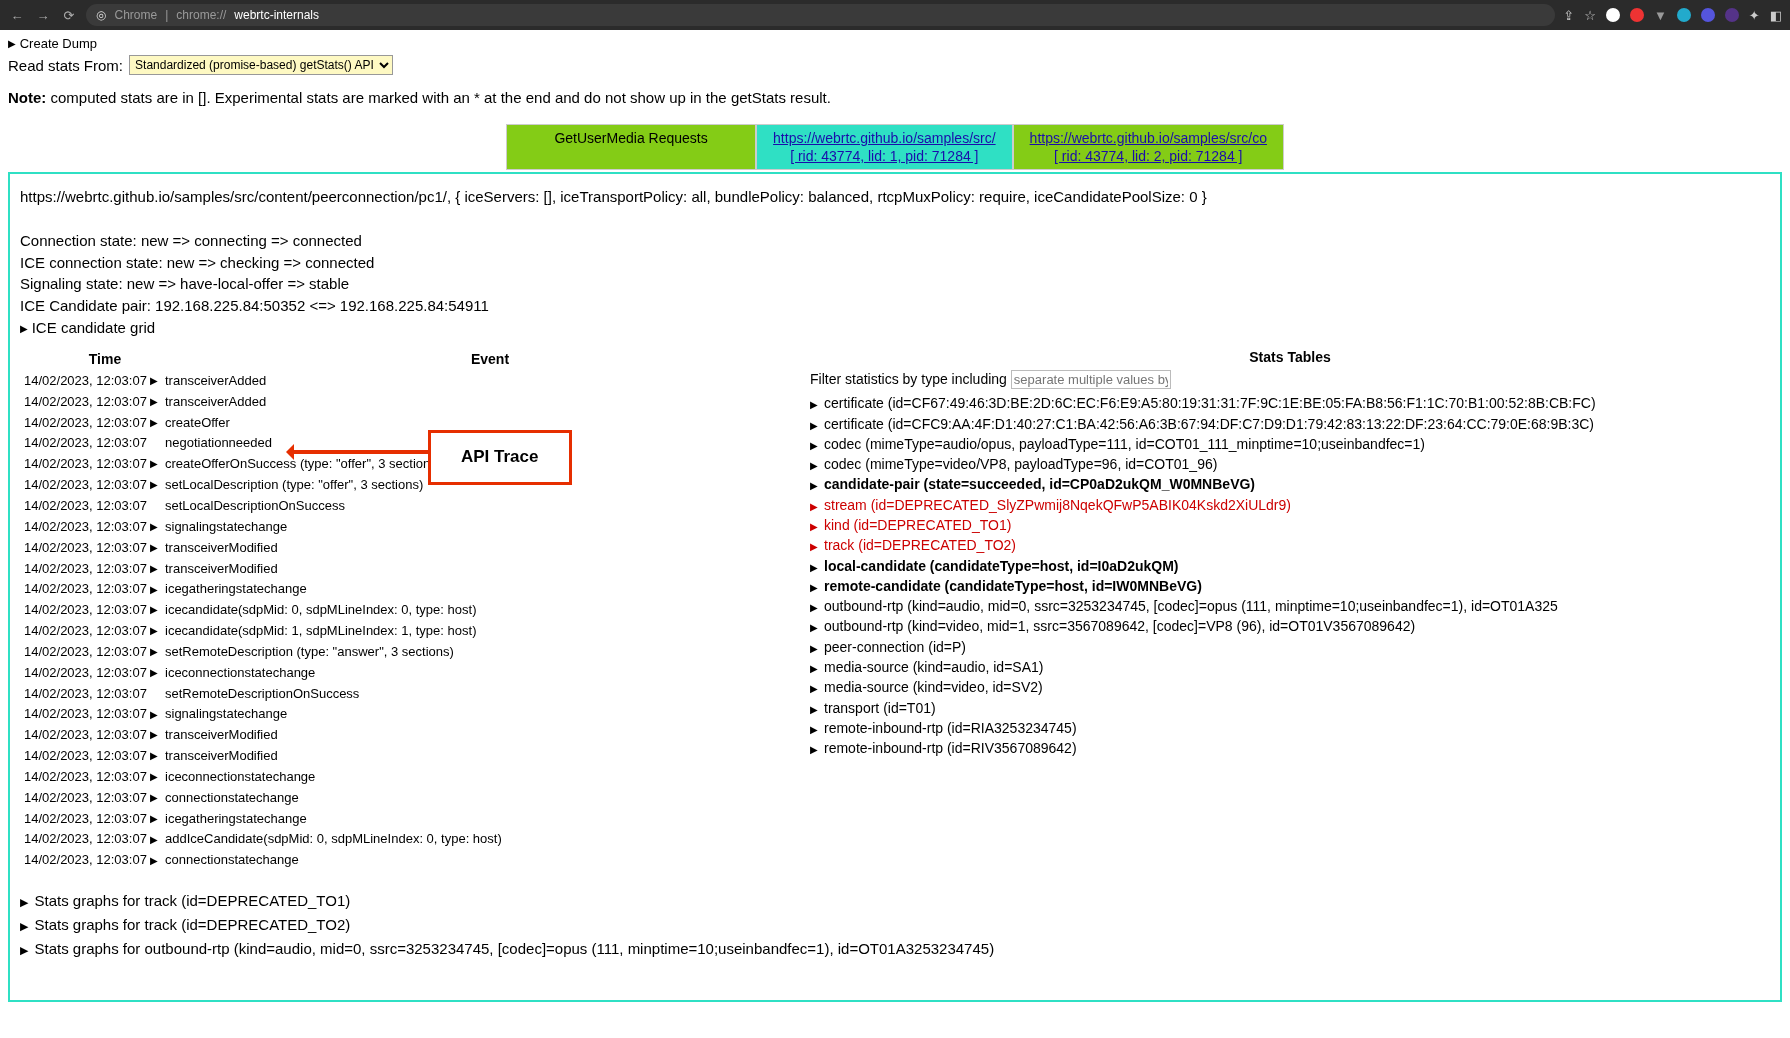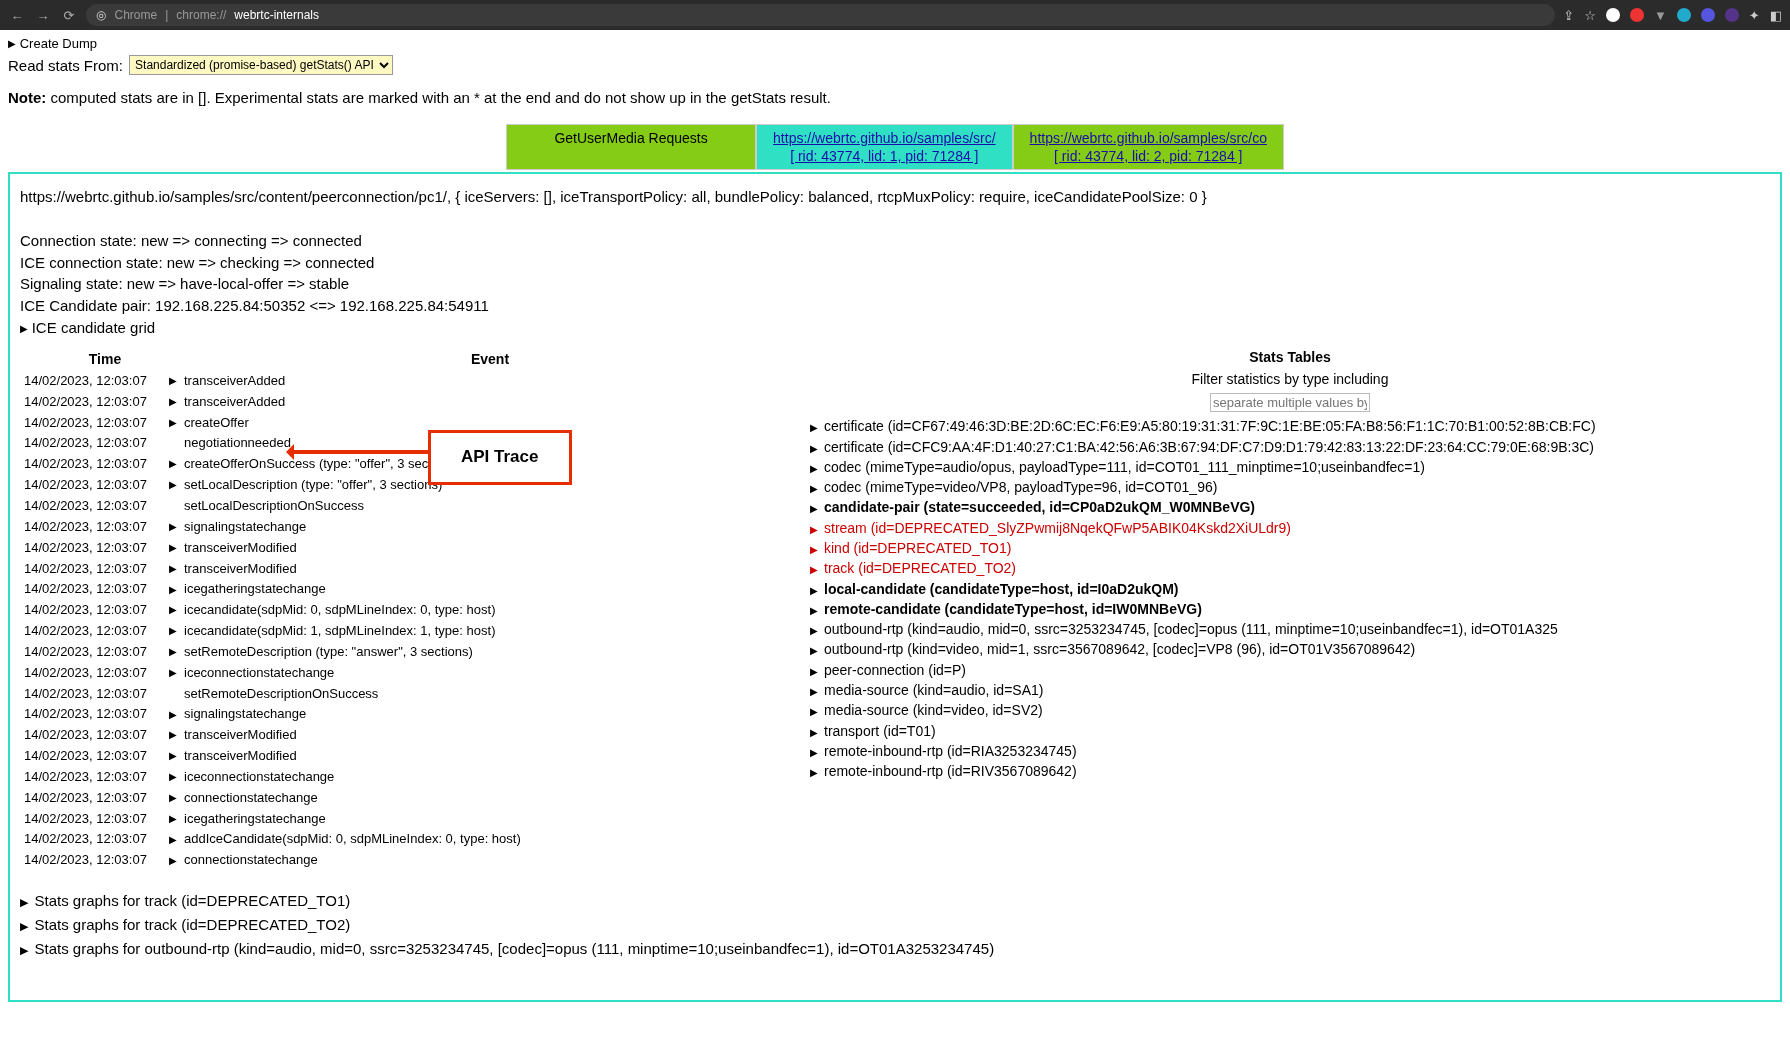--- a/index.html
+++ b/index.html
@@ -34,28 +34,28 @@
 .main-box p { margin:0; }
 
 .columns { display:flex; gap:20px; margin-top:8px;}
 .col-left { width: 44%;}
 .col-right { flex:1;}
 
 .col-left .hdr { display:flex; font-weight:bold; padding:2px 0; font-size:14px;}
 .col-left .hdr .t { width:170px; text-align:center;}
 .col-left .hdr .e { flex:1; text-align:center;}
 
-.evrow { display:flex; font-size:13px; padding:1px 0;gap:19px;}
+.evrow { display:flex; font-size:13px; padding:1px 0;}
 .evrow .ts { width:130px; padding-left:4px;}
 .evrow .ev { flex:1; display:flex; align-items:center;}
 .evrow .ev .tri { font-size:10px; margin-right:6px; width:9px; display:inline-block;}
 .evrow .ev .tri.none { visibility:hidden;}
 
 .col-right .hdr2 { font-weight:bold; text-align:center; font-size:14px; margin-bottom:2px;}
-.filter-row { font-size:14px; display:flex; align-items:center; gap:4px; margin-bottom:4px;flex-direction:column;}
+.filter-row { font-size:14px; display:flex; align-items:center; gap:4px; margin-bottom:4px;}
 .filter-row input { font-size:13px; padding:1px 2px; width:160px; border:1px solid #bbb;}
 
 .stat-item { font-size:14px; padding:0; line-height:1.45;}
 .stat-item .tri { font-size:10px; margin-right:4px; color:#000; display:inline-block; width:10px;}
 .stat-item.dep .tri { color:#c00;}
 .stat-item.dep .lbl { color:#c00;}
 .stat-item.bold .lbl { font-weight:bold;}
 
 .annot-box { position:absolute; border:3px solid #e62e00; background:#fff; padding:12px 30px; font-weight:bold; font-size:17px; color:#000;}
 .annot-arrow { position:absolute; height:4px; background:#e62e00;}

